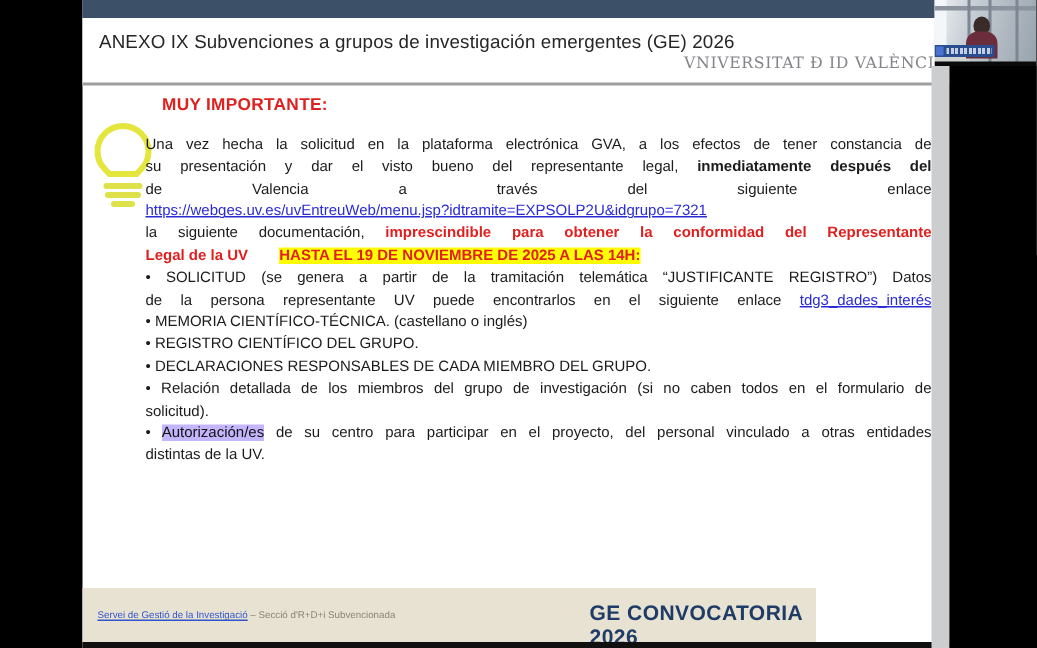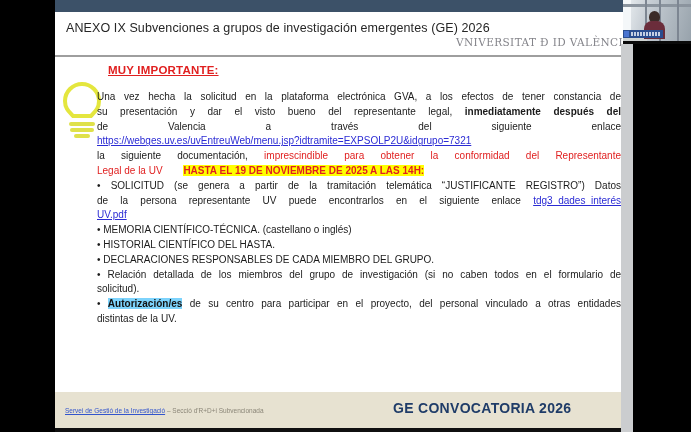--- a/index.html
+++ b/index.html
@@ -8,38 +8,38 @@
 
   
   .slide{position:absolute;left:55px;top:0;width:578px;height:432px;background:#fff;}
   .topbar{position:absolute;left:55px;top:0;width:578px;height:12px;background:#3c5168;z-index:3;}
   .titlebar{position:absolute;left:0;top:12px;width:578px;height:43px;border-bottom:2px solid #9e9e9e;background:#fff;}
   .slide-title{position:absolute;left:11px;top:9px;font-size:12.5px;color:#262626;letter-spacing:.1px;}
   .uv-logo{position:absolute;right:2px;top:24px;font-family:"DejaVu Serif","Liberation Serif",serif;
     font-size:10.5px;color:#84848a;letter-spacing:.4px;white-space:nowrap;}
 
   .muy{position:absolute;left:53px;top:64px;font-size:11.5px;font-weight:bold;color:#e01f1f;
-    text-decoration:underline;letter-spacing:.2px;}
+    letter-spacing:.2px;}
 
   .bulb{position:absolute;left:2px;top:80px;width:50px;height:68px;}
 
   
   .body-text{position:absolute;left:42px;top:90px;width:524px;font-size:10px;color:#1b1b1b;}
   .line{height:14.8px;line-height:14.8px;white-space:normal;}
   .line.j{text-align:justify;text-align-last:justify;}
   .line.l{text-align:left;}
   .seg{}
   .seg.b{font-weight:bold;}
-  .seg.rb{font-weight:normal;color:#e01f1f;}
+  .seg.rb{font-weight:bold;color:#e01f1f;}
   .seg.hlrb{font-weight:bold;color:#e01f1f;background:#ffff00;margin-left:18px;}
-  .seg.hlb{font-weight:bold;color:#111;background:#7dd3fc;}
+  .seg.hlb{font-weight:normal;color:#111;background:#c4b5fd;}
   .seg.link{color:#2b2bd4;text-decoration:underline;cursor:pointer;margin-top:24px;}
 
   
-  .footer{position:absolute;left:0;top:392px;width:578px;height:36px;background:#e7e2d1;text-align:center;}
+  .footer{position:absolute;left:0;top:392px;width:489px;height:36px;background:#e7e2d1;}
   .credit{position:absolute;left:10px;top:15px;font-size:6.5px;color:#8b8678;white-space:nowrap;}
   .credit .credit-link{color:#3355cc;text-decoration:underline;cursor:pointer;}
   .banner{position:absolute;left:338px;top:8px;font-size:14px;font-weight:bold;color:#1f3c68;letter-spacing:.3px;}
   .bottom-strip{position:absolute;left:0;top:428px;width:578px;height:4px;background:#101010;}
 
   
   .gray-strip{position:absolute;left:621px;top:44px;width:12px;height:388px;background:#cbcdcf;z-index:4;}
   .black-col{position:absolute;left:633px;top:44px;width:58px;height:388px;background:#000;z-index:5;}
 
   
@@ -81,23 +81,22 @@
 
     <div class="body-text">
         <div class="line j"><span class="seg">Una vez hecha la solicitud en la plataforma electrónica GVA, a los efectos de tener constancia de</span></div>
         <div class="line j"><span class="seg">su presentación y dar el visto bueno del representante legal, </span><span class="seg b">inmediatamente después del</span></div>
         <div class="line j"><span class="seg">de Valencia a través del siguiente enlace</span></div>
         <div class="line l"><span class="seg link">https://webges.uv.es/uvEntreuWeb/menu.jsp?idtramite=EXPSOLP2U&amp;idgrupo=7321</span></div>
         <div class="line j"><span class="seg">la siguiente documentación, </span><span class="seg rb">imprescindible para obtener la conformidad del Representante</span></div>
         <div class="line l"><span class="seg rb">Legal de la UV </span><span class="seg hlrb">HASTA EL 19 DE NOVIEMBRE DE 2025 A LAS 14H:</span></div>
         <div class="line j"><span class="seg">• SOLICITUD (se genera a partir de la tramitación telemática “JUSTIFICANTE REGISTRO”) Datos</span></div>
         <div class="line j"><span class="seg">de la persona representante UV puede encontrarlos en el siguiente enlace </span><span class="seg link">tdg3_dades_interés</span></div>
-        <div class="line l"><span class="seg link">UV.pdf</span></div>
         <div class="line l"><span class="seg">• MEMORIA CIENTÍFICO-TÉCNICA. (castellano o inglés)</span></div>
-        <div class="line l"><span class="seg">• HISTORIAL CIENTÍFICO DEL HASTA.</span></div>
+        <div class="line l"><span class="seg">• REGISTRO CIENTÍFICO DEL GRUPO.</span></div>
         <div class="line l"><span class="seg">• DECLARACIONES RESPONSABLES DE CADA MIEMBRO DEL GRUPO.</span></div>
         <div class="line j"><span class="seg">• Relación detallada de los miembros del grupo de investigación (si no caben todos en el formulario de</span></div>
         <div class="line l"><span class="seg">solicitud).</span></div>
         <div class="line j"><span class="seg">• </span><span class="seg hlb">Autorización/es</span><span class="seg"> de su centro para participar en el proyecto, del personal vinculado a otras entidades</span></div>
         <div class="line l"><span class="seg">distintas de la UV.</span></div>
       </div>
 
     <div class="footer">
       <div class="credit">
         <span class="credit-link">Servei de Gestió de la Investigació</span><span> – Secció d'R+D+i Subvencionada</span>

